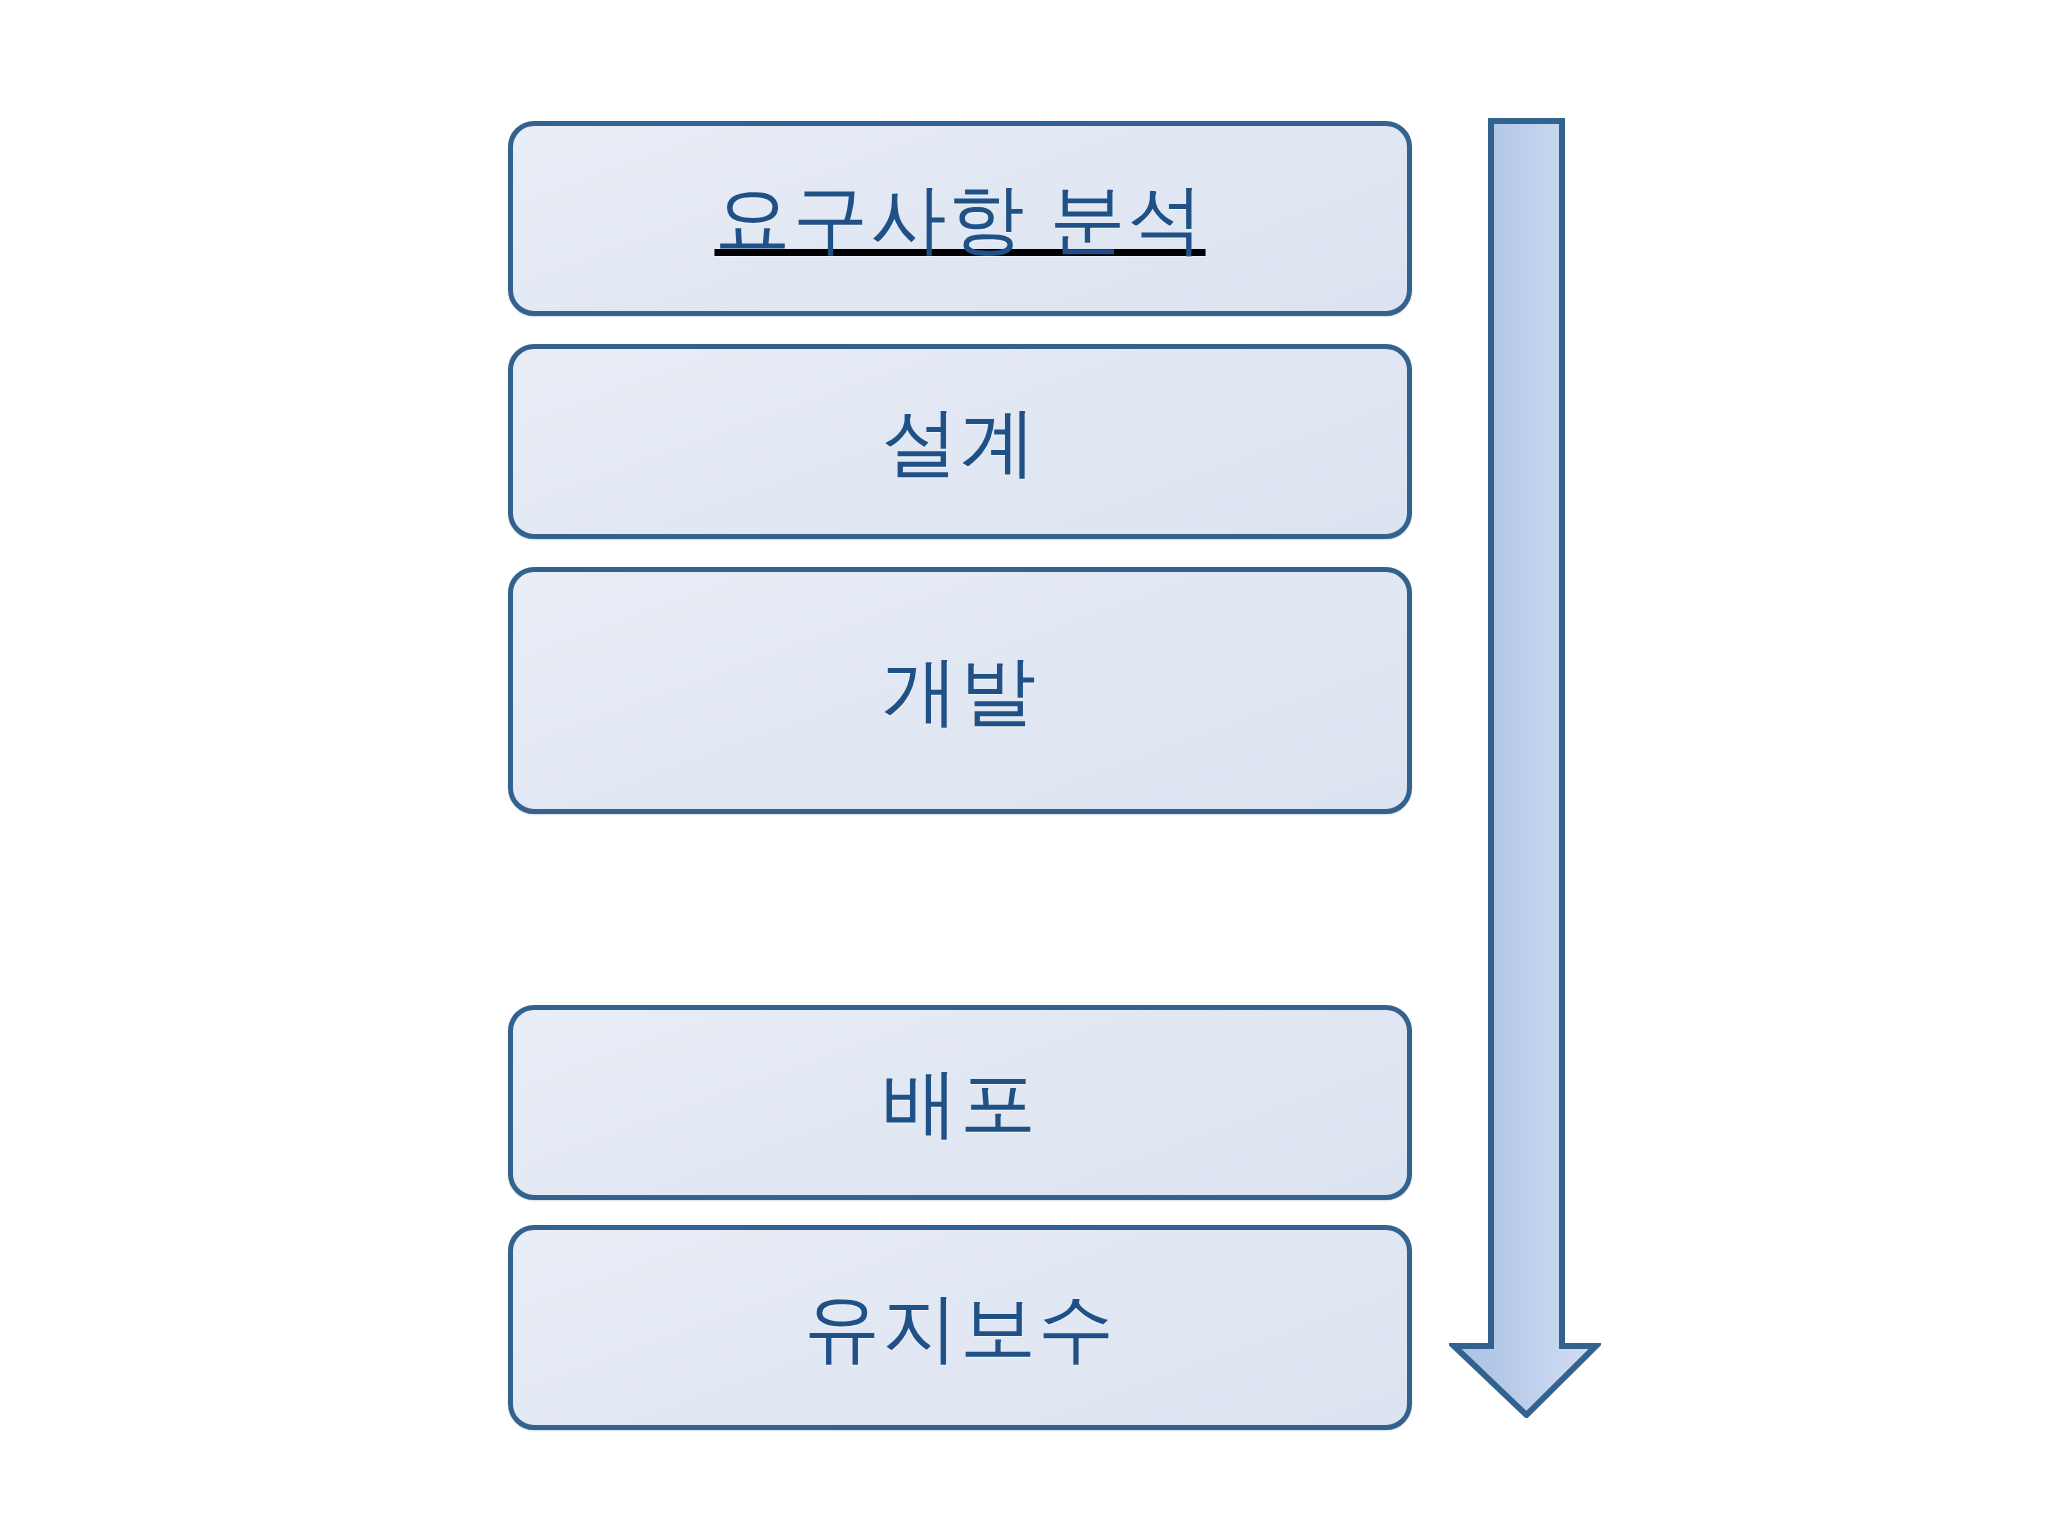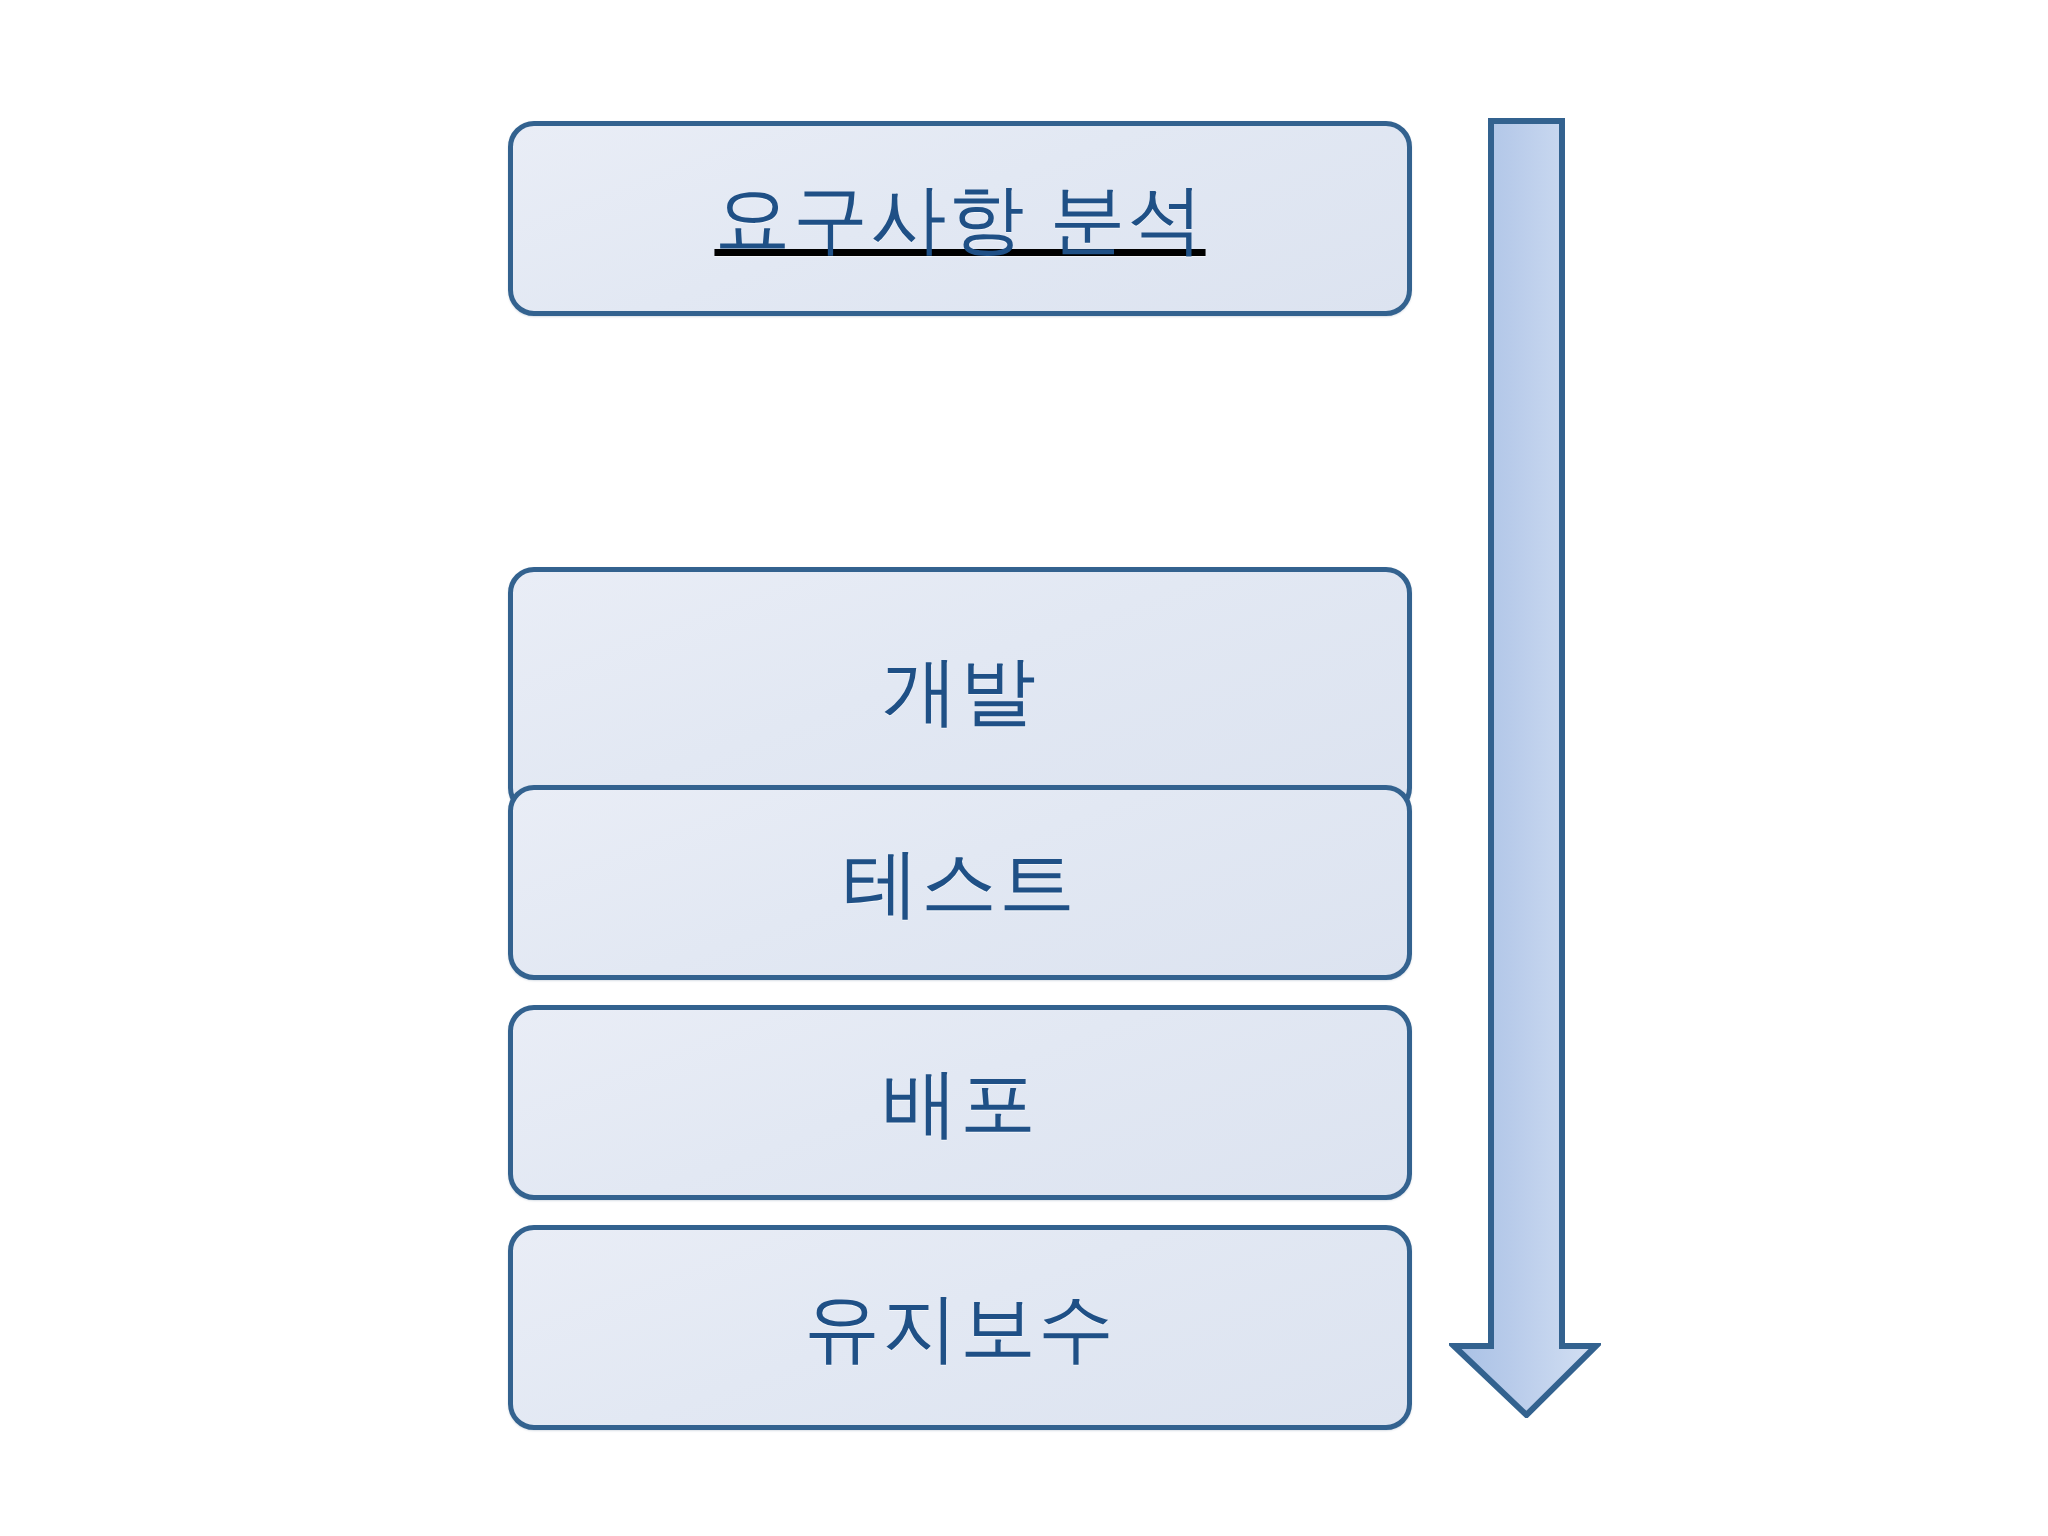--- a/index.html
+++ b/index.html
@@ -78,28 +78,28 @@
 <body>
 
 <div id="canvas">
 
   <div id="stage-column">
 
     <div class="stage-box s0">
       <span class="stage-label">요구사항 분석</span>
     </div>
 
+    <div class="stage-box s1">
+      <span class="stage-label">설계</span>
+    </div>
 
     <div class="stage-box s2">
       <span class="stage-label">개발</span>
     </div>
 
-    <div class="stage-box s3">
-      <span class="stage-label">테스트</span>
-    </div>
 
     <div class="stage-box s4">
       <span class="stage-label">배포</span>
     </div>
 
     <div class="stage-box s5">
       <span class="stage-label">유지보수</span>
     </div>
 
   </div>

